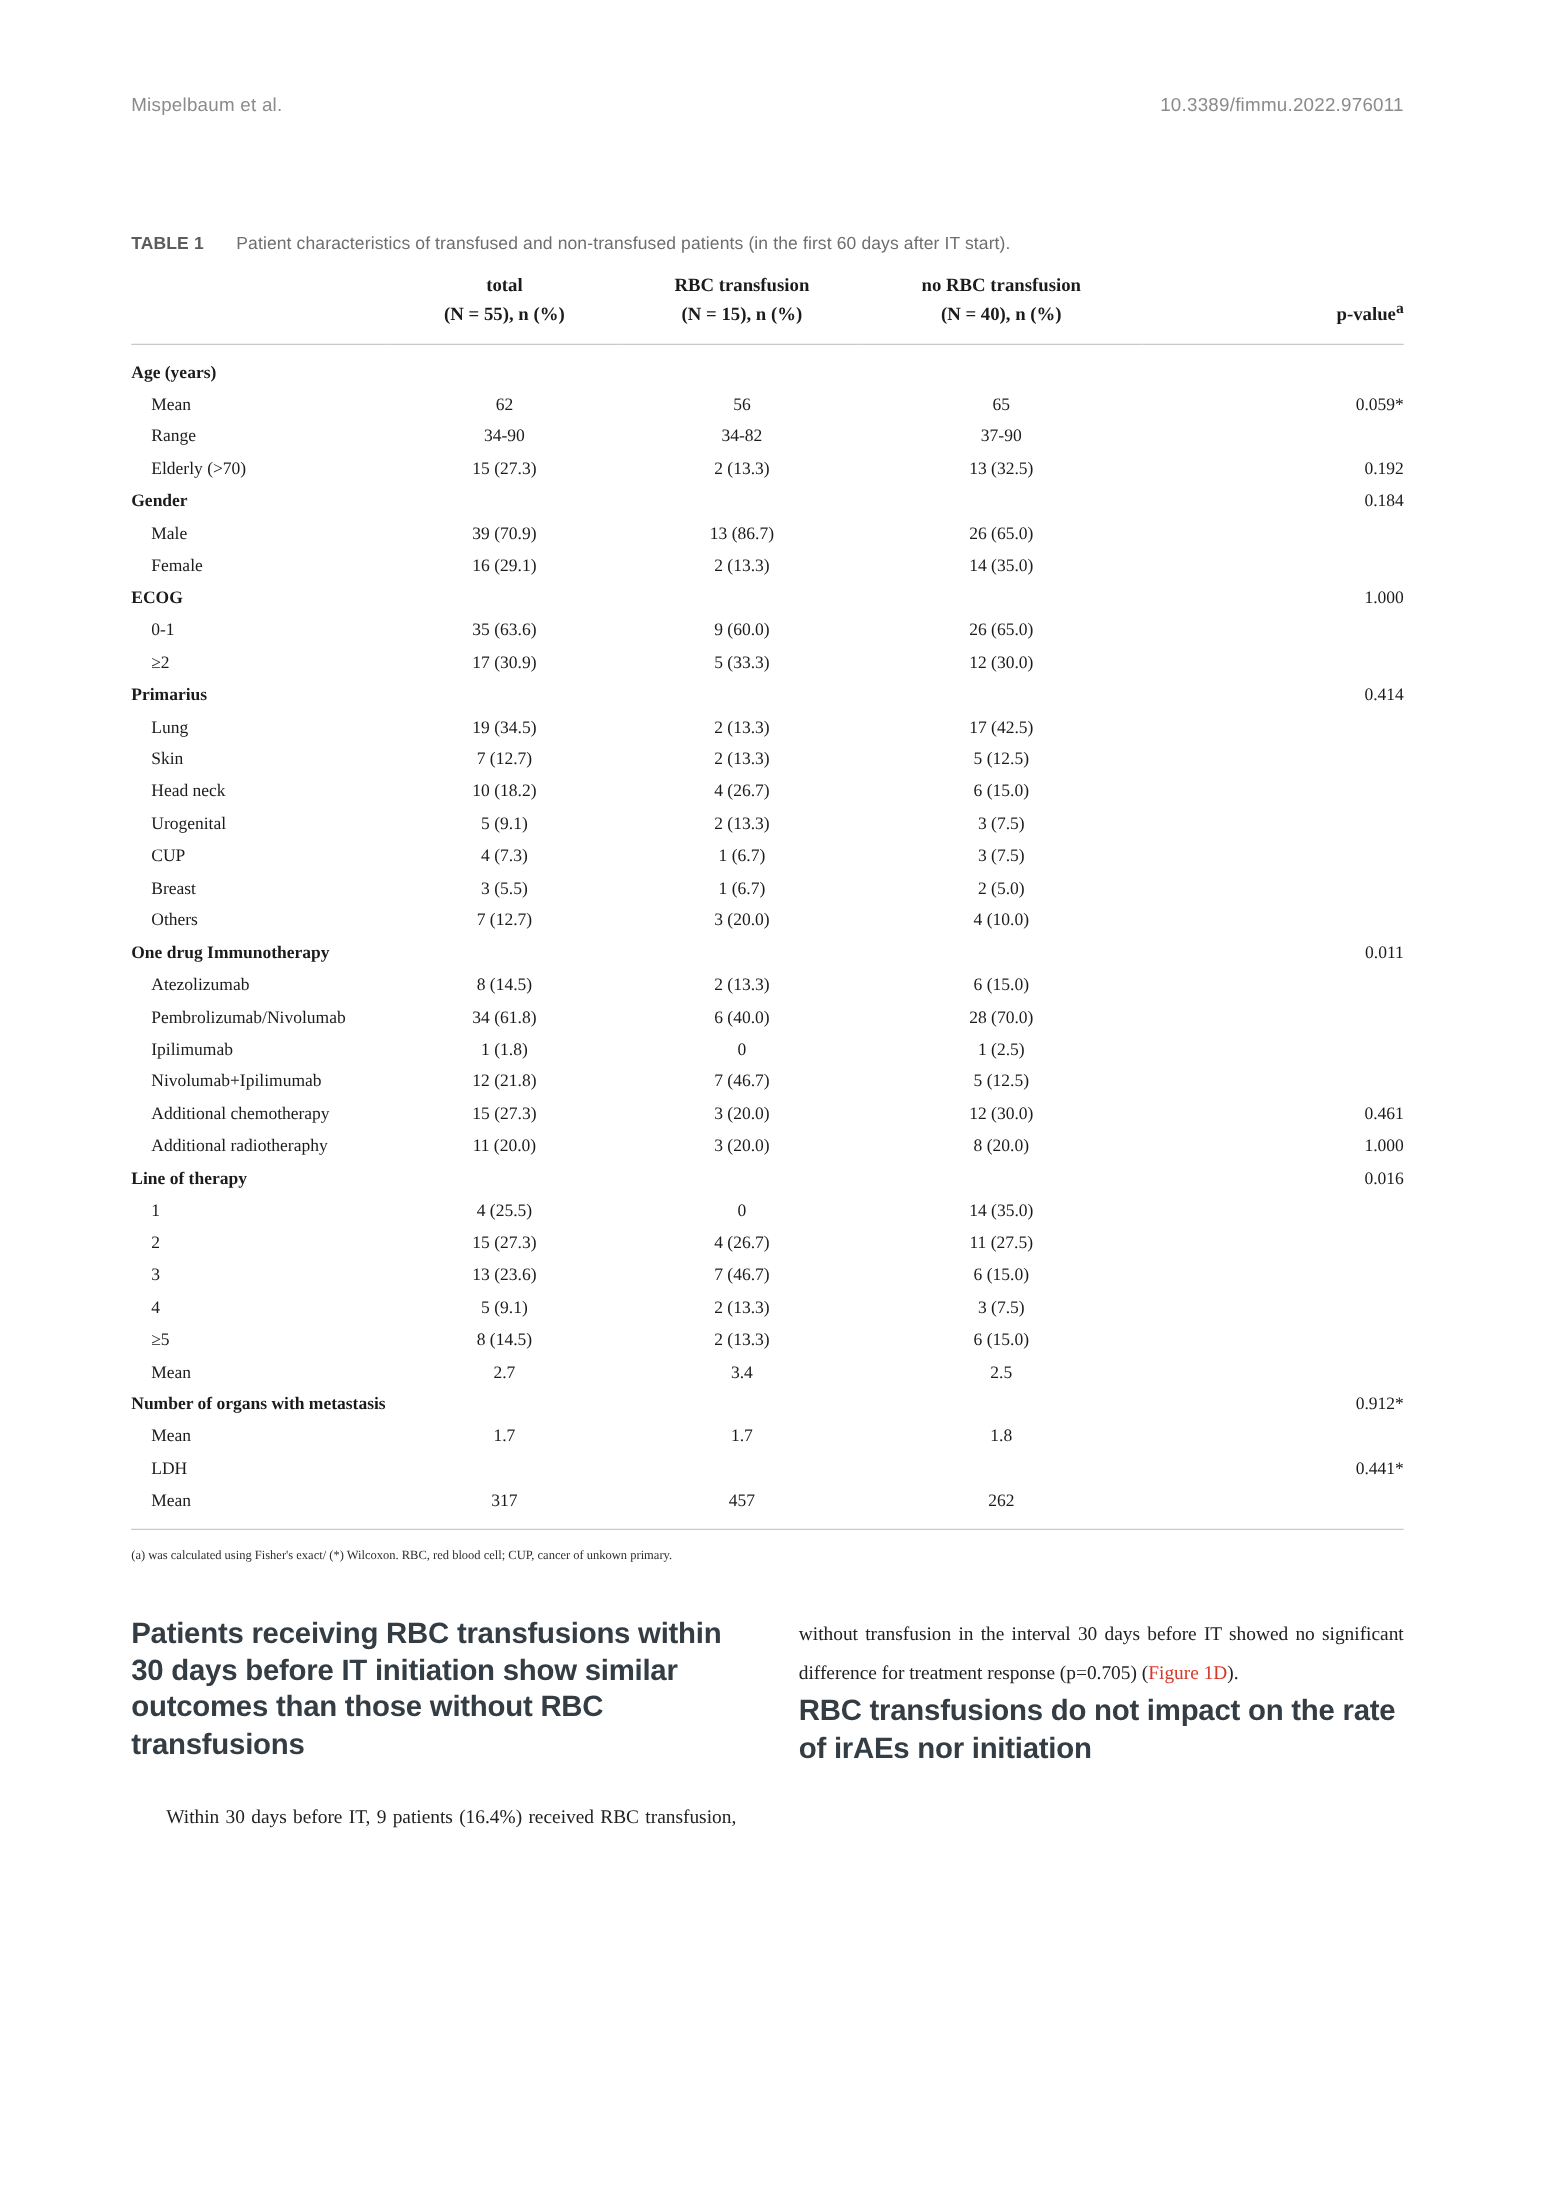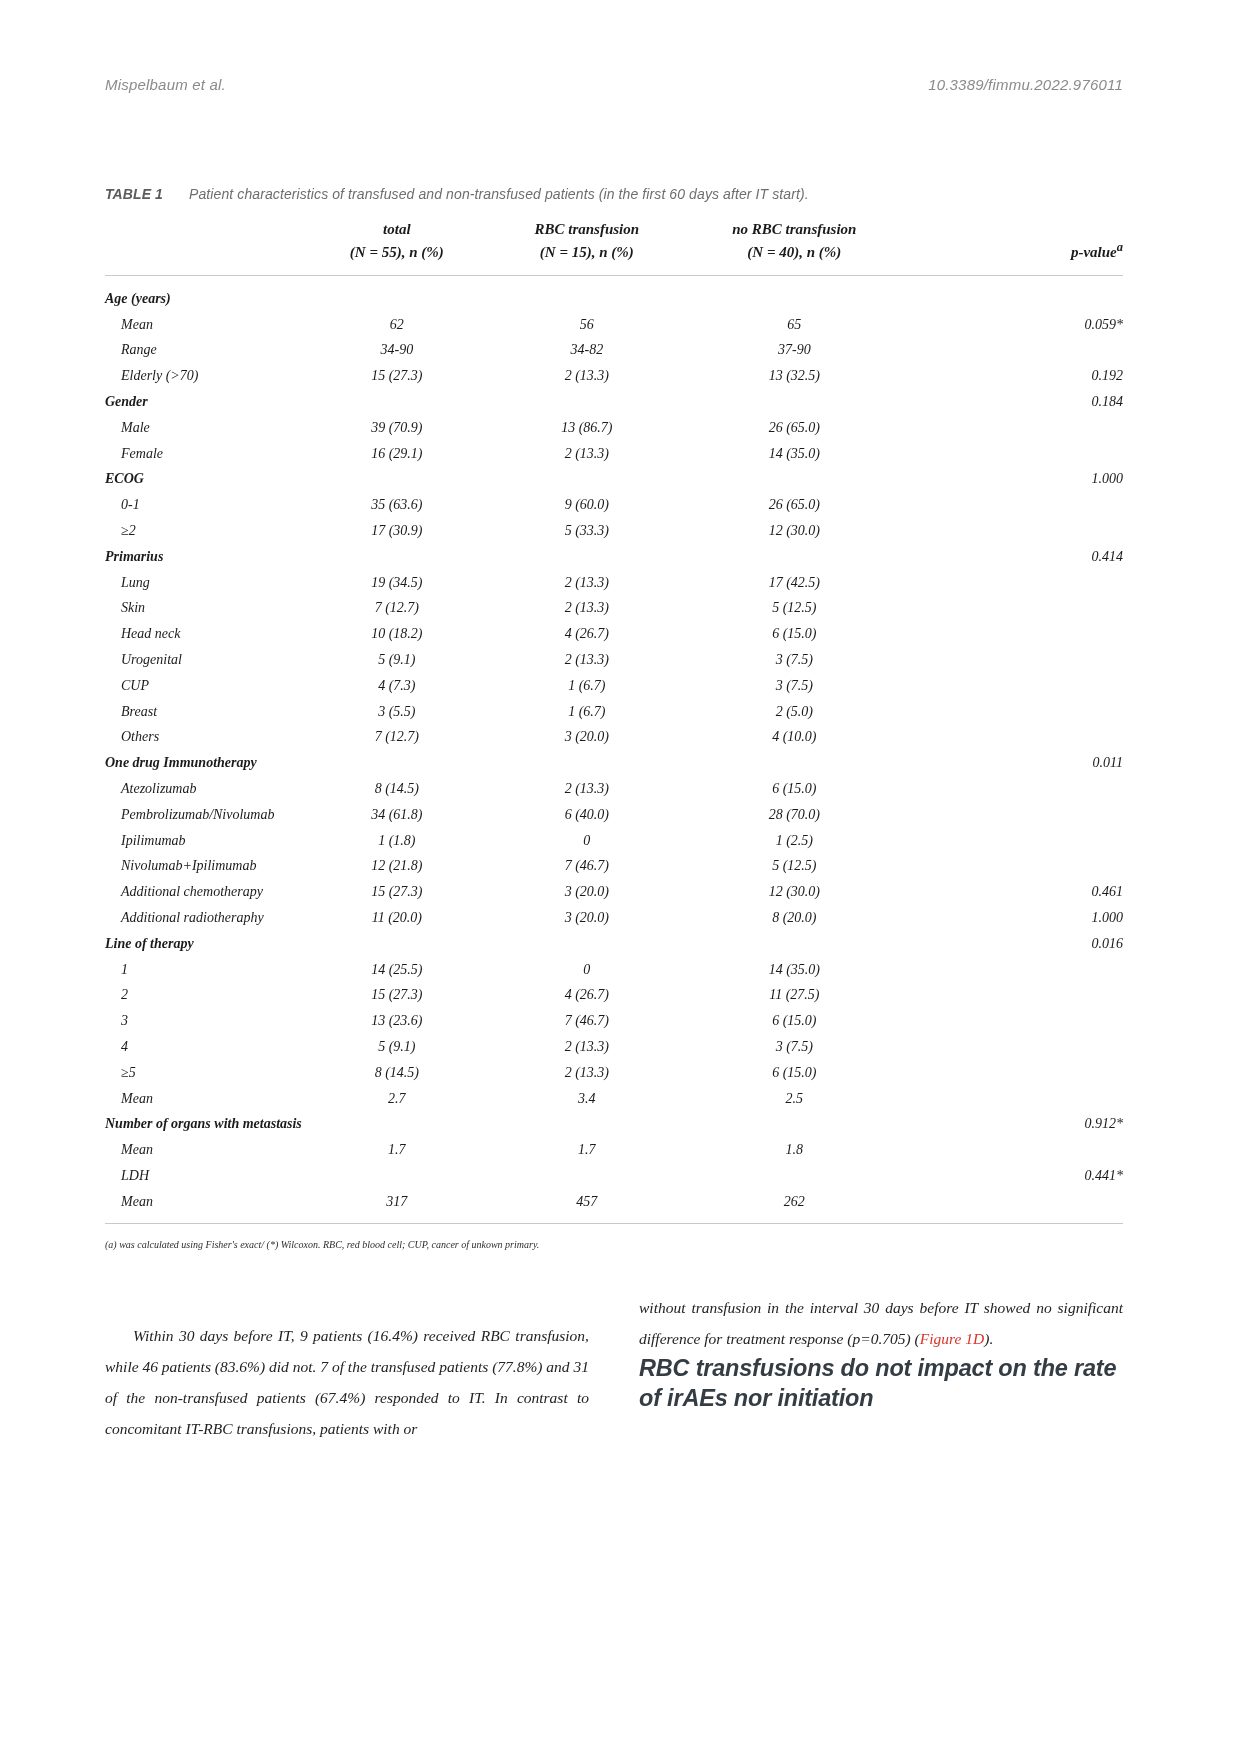--- a/index.html
+++ b/index.html
@@ -1,18 +1,18 @@
 <!DOCTYPE html>
 <html><head>
 <meta charset="utf-8">
 <style>
   html,body { margin:0; padding:0; background:#ffffff; }
   #page {
     position:relative; width:1241px; height:1469px; background:#ffffff;
-    font-family:"Liberation Sans", sans-serif; overflow:hidden;font-style:italic;
+    font-family:"Liberation Sans", sans-serif; overflow:hidden;
   }
   
   .runhead {
     position:absolute; top:76px; left:105px; right:118px;
     display:flex; justify-content:space-between;
     font-size:15px; color:#8b8b8b; letter-spacing:.2px;
   }
   
   .table-block { position:absolute; top:186px; left:105px; right:118px; }
   .caption { font-size:14px; color:#6e6e6e; letter-spacing:.1px; }
@@ -285,21 +285,21 @@
           </tr>
           <tr>
             <td class="cat">Line of therapy</td>
             <td class="num"></td>
             <td class="num"></td>
             <td class="num"></td>
             <td class="pcol">0.016</td>
           </tr>
           <tr>
             <td class="sub">1</td>
-            <td class="num">14 (25.5)</td>
+            <td class="num">4 (25.5)</td>
             <td class="num">0</td>
             <td class="num">14 (35.0)</td>
             <td class="pcol"></td>
           </tr>
           <tr>
             <td class="sub">2</td>
             <td class="num">15 (27.3)</td>
             <td class="num">4 (26.7)</td>
             <td class="num">11 (27.5)</td>
             <td class="pcol"></td>
@@ -361,20 +361,21 @@
             <td class="pcol"></td>
           </tr>
         </tbody>
     </table>
 
     <div class="footnote">(a) was calculated using Fisher's exact/ (*) Wilcoxon. RBC, red blood cell; CUP, cancer of unkown primary.</div>
   </div>
 
   <div class="textcols">
     <div class="coltext">
+      <h2 class="sect">Patients receiving RBC transfusions within 30 days before IT initiation show similar outcomes than those without RBC transfusions</h2>
       <p class="indent para-left">Within 30 days before IT, 9 patients (16.4%) received RBC transfusion, while 46 patients (83.6%) did not. 7 of the transfused patients (77.8%) and 31 of the non-transfused patients (67.4%) responded to IT. In contrast to concomitant IT-RBC transfusions, patients with or</p>
     </div>
     <div class="coltext">
       <p><span>without transfusion in the interval 30 days before IT showed no significant difference for treatment response (p=0.705) (</span><span class="figlink">Figure 1D</span><span>).</span></p>
       <h2 class="sect rsect">RBC transfusions do not impact on the rate of irAEs nor initiation</h2>
     </div>
   </div>
 
   <div class="pagefoot">
     <span class="left">

